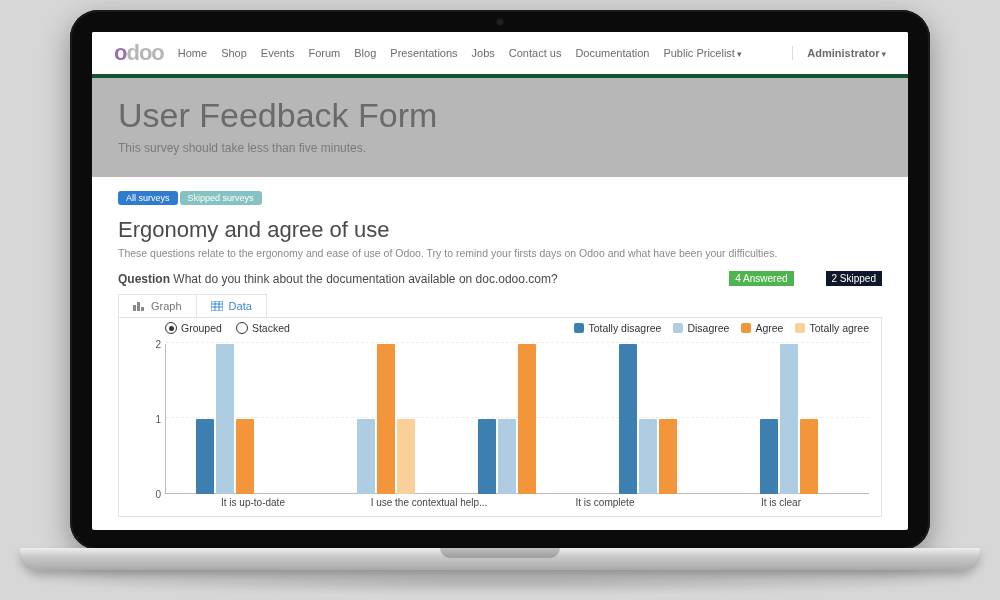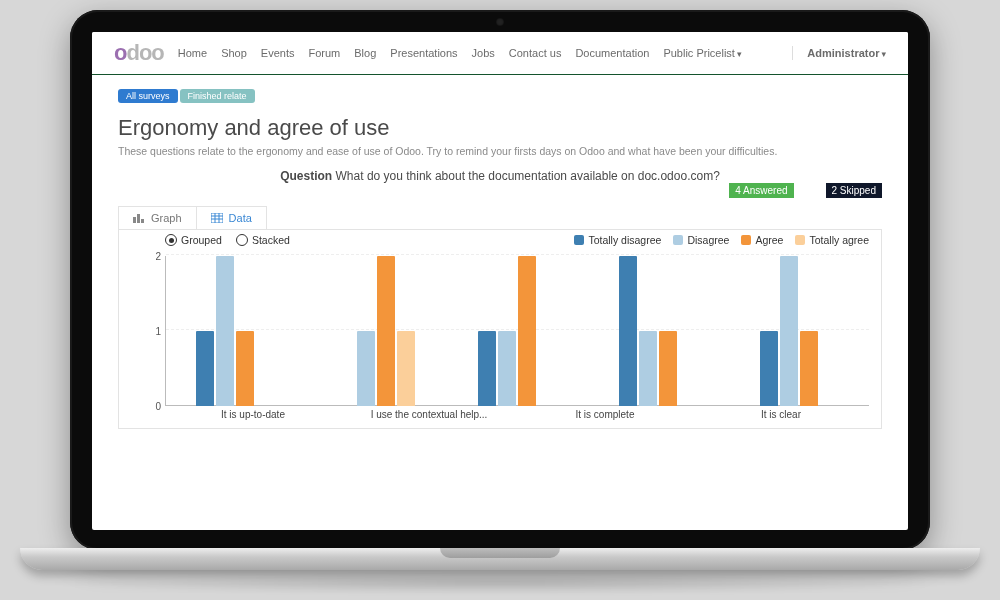--- a/index.html
+++ b/index.html
@@ -25,42 +25,42 @@
   }
   .reflection {
     position:absolute; left:40px; right:40px; bottom:6px; height:22px;
     background:radial-gradient(ellipse at center, rgba(0,0,0,.15), transparent 70%);
     filter:blur(2px);
   }
 
   
   .topnav {
     display:flex; align-items:center; gap:14px; padding:8px 22px; font-size:11px; color:#6b6b6b;
-    border-bottom:1px solid #14532d; background:#fff;
+    border-bottom:4px solid #14532d; background:#fff;
   }
   .logo { font-weight:700; font-size:22px; letter-spacing:-1px; }
   .logo .o1 { color:#9b6fb0; } .logo .d { color:#b6b6b6; } .logo .o2 { color:#b6b6b6; }
   .navlinks { display:flex; gap:14px; flex:1; flex-wrap:wrap; }
   .navlink { cursor:pointer; white-space:nowrap; }
   .sep { width:1px; height:14px; background:#ddd; }
   .chev { font-size:9px; margin-left:2px; }
 
   .hero { background:#b7b7b7; color:#5d5d5d; padding:18px 26px 22px; }
   .hero h1 { margin:0 0 6px 0; font-size:34px; font-weight:400; color:#6a6a6a; }
   .hero p { margin:0; font-size:12px; color:#7a7a7a; }
 
   .body { padding:10px 26px 0; }
   .pill { display:inline-block; font-size:9px; color:#fff; padding:2px 8px; border-radius:3px; margin-right:2px; }
   .pill.blue { background:#2f7bd0; }
   .pill.teal { background:#86c2c2; }
 
   h2.section-title { font-size:22px; font-weight:400; color:#4a4a4a; margin:12px 0 4px; }
   .section-desc { font-size:10.5px; color:#8a8a8a; margin:0 0 12px; }
 
-  .question-row { display:flex; align-items:center; margin-bottom:8px;flex-direction:column; }
+  .question-row { display:flex; align-items:center; margin-bottom:8px; }
   .question-row .qlabel { font-size:12px; color:#4a4a4a; }
   .question-row .qlabel b { font-weight:700; }
   .badges { margin-left:auto; display:flex; gap:4px; }
   .badge { font-size:10px; color:#fff; padding:2px 6px; border-radius:0; }
   .badge.green { background:#4fb34f; }
   .badge.red { background:#0f172a;margin-left:28px; }
 
   .chart-tabs { display:flex; border:1px solid #e3e3e3; border-bottom:none; width:max-content; font-size:11px; }
   .ctab { padding:5px 14px; display:flex; align-items:center; gap:6px; cursor:pointer; color:#3b88d4; }
   .ctab.active { background:#fff; color:#777; border-right:1px solid #e3e3e3;justify-content:flex-end; }
@@ -112,23 +112,27 @@
           <span class="navlink">Presentations</span>
           <span class="navlink">Jobs</span>
           <span class="navlink">Contact us</span>
           <span class="navlink">Documentation</span>
           <span class="navlink"><span>Public Pricelist</span><span class="chev">▾</span></span>
         </div>
         <span class="sep"></span>
         <span class="navlink"><b>Administrator</b><span class="chev">▾</span></span>
       </div>
 
+      <div class="hero">
+        <h1>User Feedback Form</h1>
+        <p>This survey should take less than five minutes.</p>
+      </div>
 
       <div class="body">
-        <span class="pill blue">All surveys</span><span class="pill teal">Finished relate</span>
+        <span class="pill blue">All surveys</span><span class="pill teal">Skipped surveys</span>
 
         <h2 class="section-title">Ergonomy and agree of use</h2>
         <p class="section-desc">These questions relate to the ergonomy and ease of use of Odoo. Try to remind your firsts days on Odoo and what have been your difficulties.</p>
 
         <div class="question-row">
           <span class="qlabel"><b>Question</b> <span>What do you think about the documentation available on doc.odoo.com?</span></span>
           <div class="badges">
             <span class="badge green">4 Answered</span>
             <span class="badge red">2 Skipped</span>
           </div>

